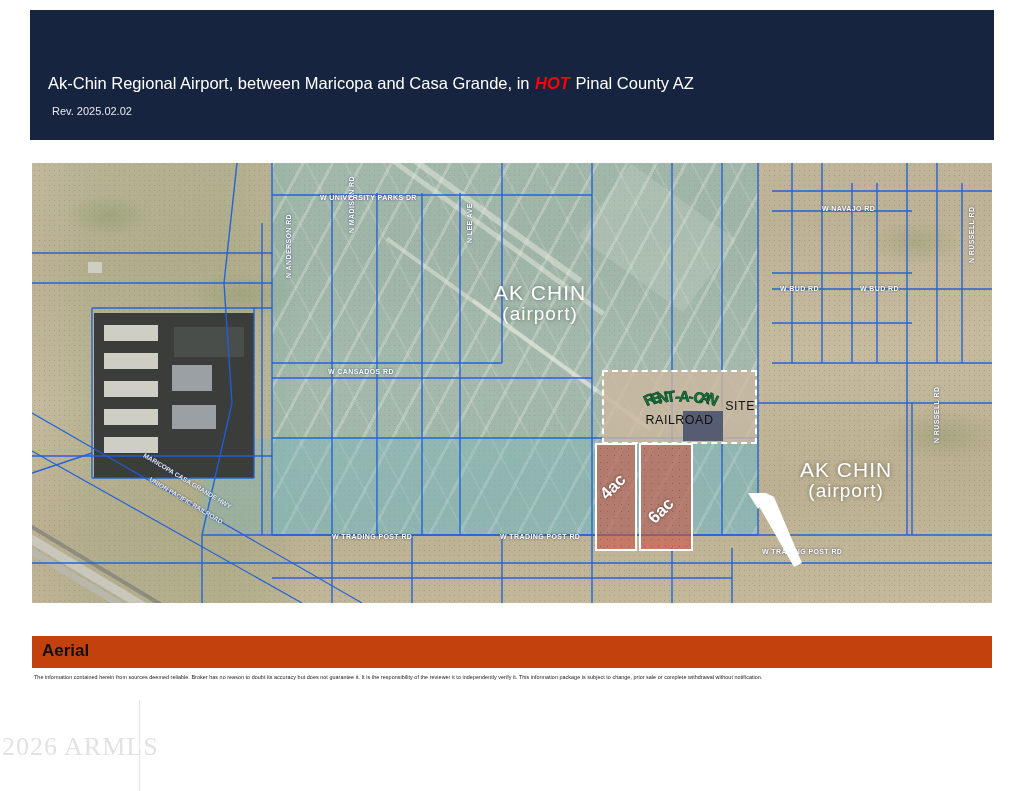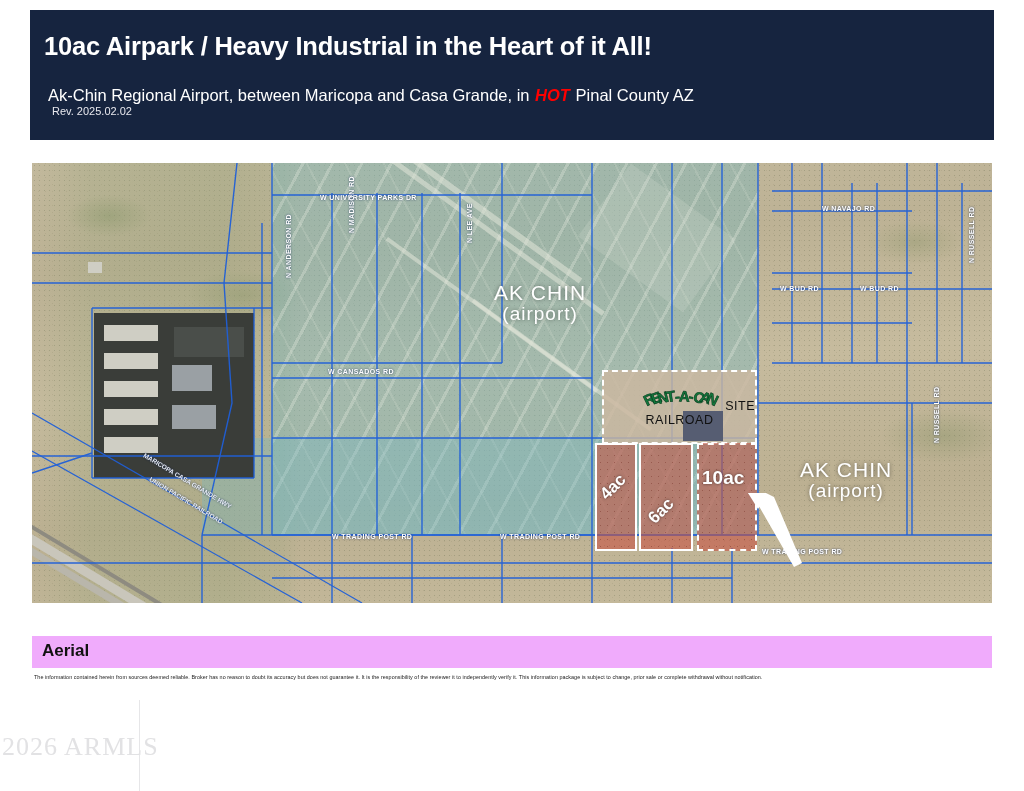--- a/index.html
+++ b/index.html
@@ -13,21 +13,21 @@
   #header{
     position:absolute;left:30px;top:10px;width:964px;height:130px;
     background:#16243f;
   }
   #title{
     position:absolute;left:14px;top:22px;
     font-size:25.5px;font-weight:bold;color:#ffffff;
     letter-spacing:-0.2px;white-space:nowrap;
   }
   #subtitle{
-    position:absolute;left:18px;top:76px;
+    position:absolute;left:18px;top:64px;
     font-size:16.5px;color:#ffffff;white-space:nowrap;
   }
   #subtitle .hot{
     color:#ff0000;font-weight:bold;font-style:italic;
     padding:0 1px;
   }
   #revision{
     position:absolute;left:22px;top:95px;
     font-size:11px;color:#e8e8ee;white-space:nowrap;
   }
@@ -171,21 +171,21 @@
     white-space:nowrap;transform:rotate(31deg);transform-origin:left center;
     text-shadow:0 0 2px rgba(20,40,90,.9);
   }
 
   
   #arrow{position:absolute;left:690px;top:330px;width:90px;height:80px;}
 
   
   #aerial-bar{
     position:absolute;left:32px;top:636px;width:960px;height:32px;
-    background:#f0abfc;
+    background:#c2410c;
   }
   #aerial-label{
     position:absolute;left:10px;top:5px;
     font-size:17px;font-weight:bold;color:#111111;
   }
   #disclaimer{
     position:absolute;left:34px;top:674px;width:962px;
     font-size:5.4px;color:#1b1b1b;line-height:1.3;
     white-space:nowrap;letter-spacing:.05px;
   }
@@ -196,21 +196,20 @@
   }
   #rule{
     position:absolute;left:139px;top:700px;width:1px;height:91px;
     background:#e6e6e8;
   }
 </style>
 </head>
 <body>
 
 <div id="header">
-  <div id="title">10ac Airpark / Heavy Industrial in the Heart of it All!</div>
   <div id="subtitle"><span>Ak-Chin Regional Airport, between Maricopa and Casa Grande, in </span><span class="hot">HOT</span><span> Pinal County AZ</span></div>
   <div id="revision">Rev. 2025.02.02</div>
 </div>
 
 <div id="map">
 
   <div class="layer" id="base"></div>
   <div class="layer" id="speckle"></div>
   <div class="layer" id="fields"></div>
 
@@ -351,24 +350,20 @@
 
   <div id="subject-group">
     <div class="subject-parcel" style="left:0px;width:42px;">
       <div class="speck"></div>
       <div class="plabel" style="left:2px;top:32px;font-size:17px;transform:rotate(-45deg);">4ac</div>
     </div>
     <div class="subject-parcel" style="left:44px;width:54px;">
       <div class="speck"></div>
       <div class="plabel" style="left:6px;top:56px;font-size:17px;transform:rotate(-45deg);">6ac</div>
     </div>
-    <div class="subject-parcel" style="left:102px;width:60px;border-style:dashed;">
-      <div class="speck"></div>
-      <div class="plabel" style="left:3px;top:22px;font-size:19px;">10ac</div>
-    </div>
   </div>
 
   <svg id="arrow" viewBox="0 0 90 80">
     <path d="M34,8 L26,0 L44,0 L52,4 L80,70 L72,74 Z" fill="#ffffff"></path>
     <polygon points="26,0 45,3 36,16" fill="#ffffff"></polygon>
   </svg>
 
 </div>
 
 <div id="aerial-bar">

